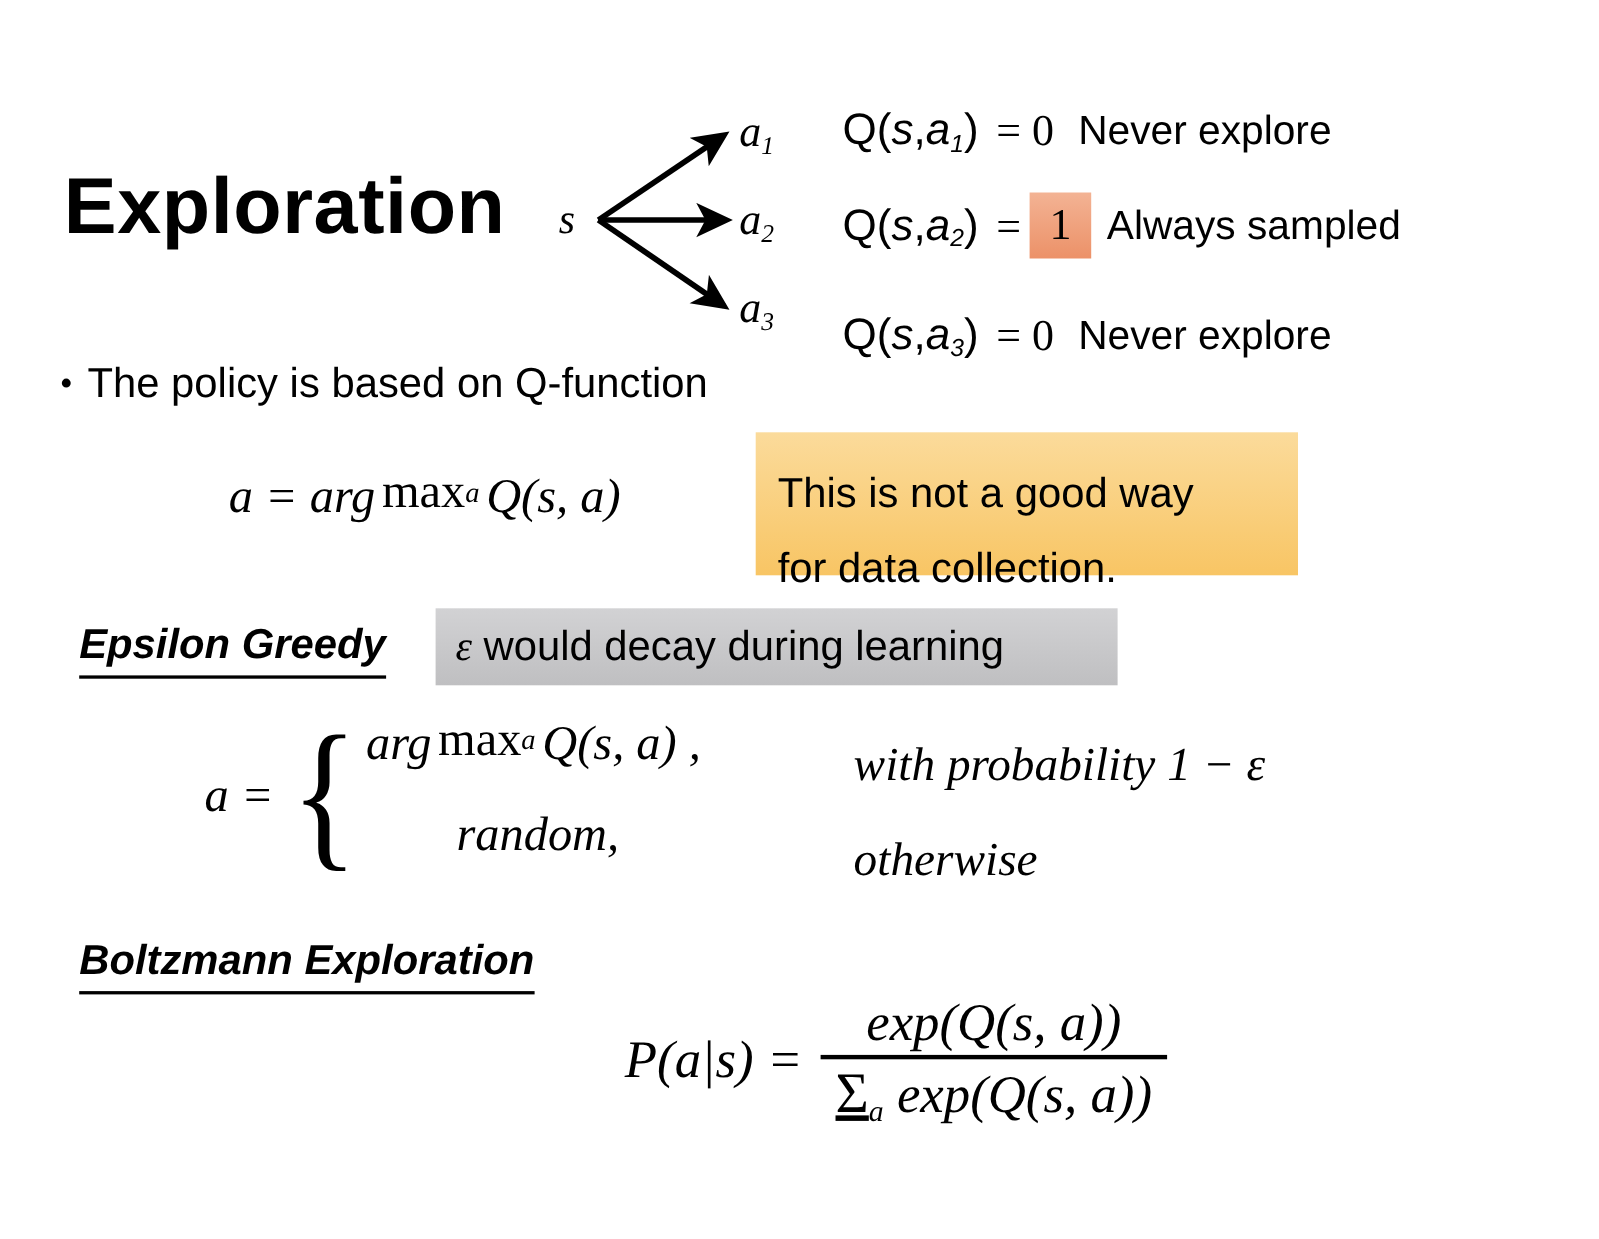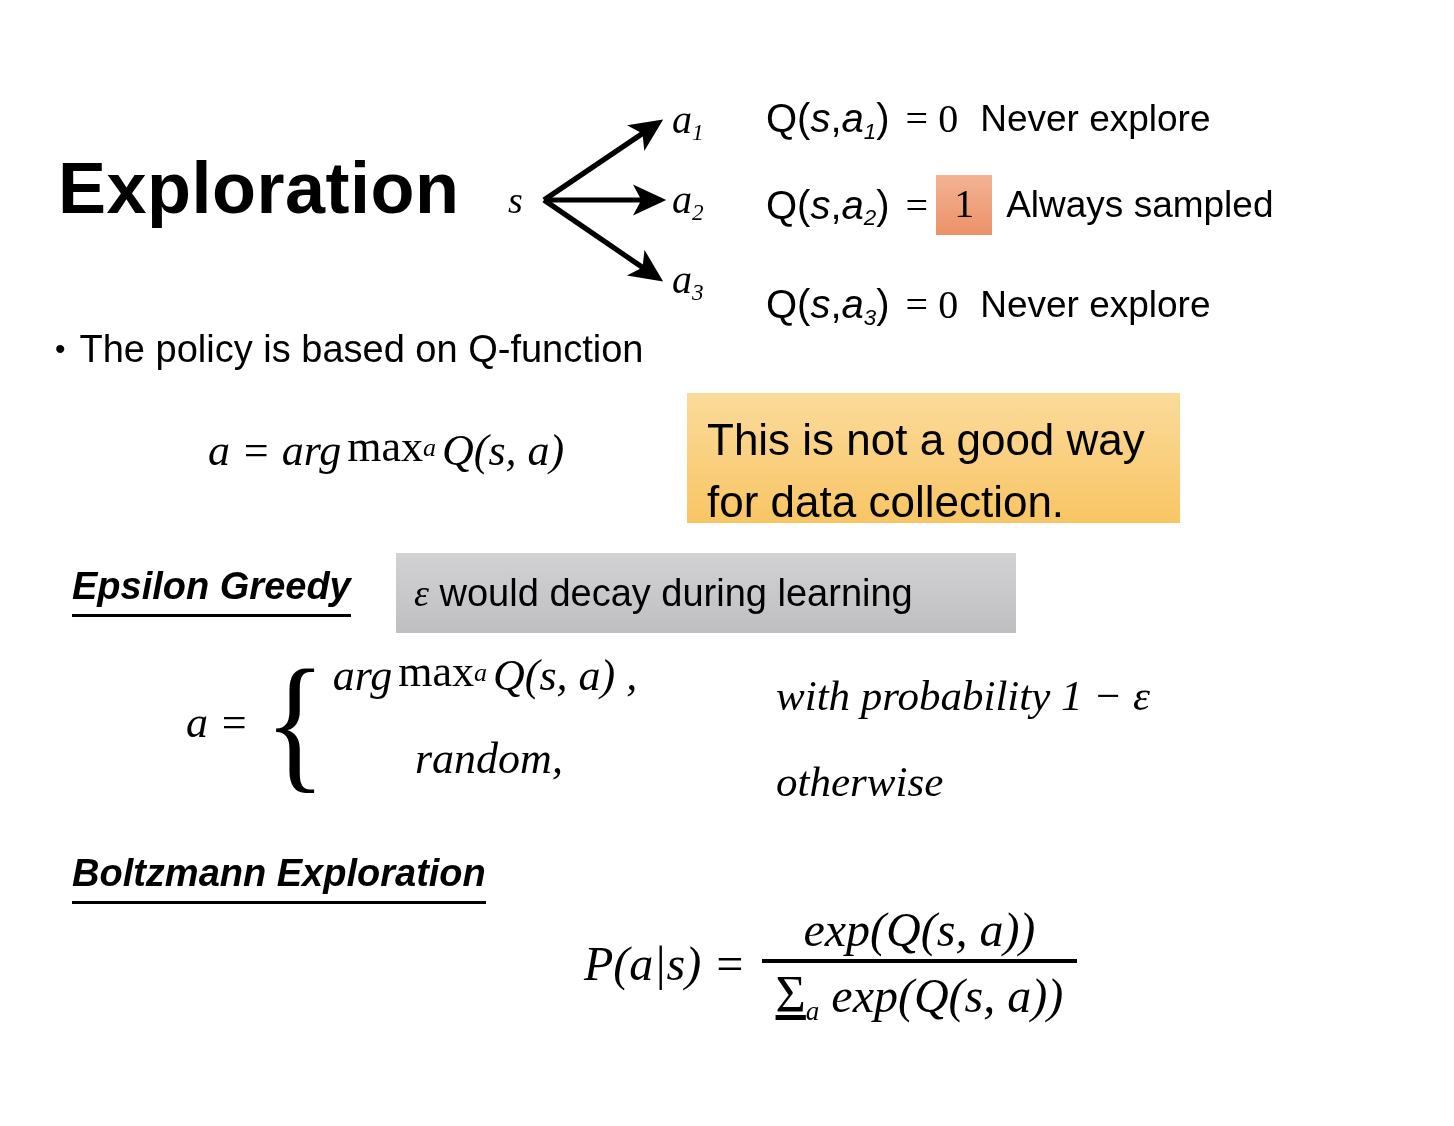--- a/index.html
+++ b/index.html
@@ -140,44 +140,45 @@
   #callout {
     left: 687px;
     top: 393px;
     width: 493px;
     height: 130px;
     background: linear-gradient(180deg, #fbdb9b 0%, #f8c564 100%);
     box-sizing: border-box;
     padding: 16px 0 0 20px;
   }
   #callout .line {
-    font-size: 44px;
+    font-size: 38px;
     line-height: 1.42;
     color: #000;
     white-space: nowrap;
+    margin-top: 14px;
   }
 
   
   .section-heading {
     font-size: 38px;
     font-weight: bold;
     font-style: italic;
     color: #000;
     white-space: nowrap;
     padding-bottom: 6px;
     border-bottom: 3px solid #000;
     display: inline-block;
   }
 
   
   #epsilon-note {
     left: 396px;
     top: 553px;
     width: 620px;
-    height: 80px;
+    height: 70px;
     background: linear-gradient(180deg, #d2d2d4 0%, #bfbfc1 100%);
     box-sizing: border-box;
     display: flex;
     align-items: center;
     padding-left: 18px;
   }
   #epsilon-note .txt {
     font-size: 38px;
     color: #000;
     white-space: nowrap;
@@ -224,21 +225,21 @@
     flex-direction: column;
     font-family: "Liberation Serif", serif;
     font-style: italic;
     font-size: 43px;
     color: #000;
   }
   #conditions .cond-line { height: 86px; display: flex; align-items: center; white-space: nowrap; }
 
   
   #boltzmann-eq {
-    left: 584px;
+    left: 568px;
     top: 900px;
     display: flex;
     align-items: center;
     font-family: "Liberation Serif", serif;
     font-style: italic;
     color: #000;
     justify-content: flex-end;
   }
   #boltzmann-eq .lhs { font-size: 48px; white-space: nowrap; }
   #boltzmann-eq .frac {

